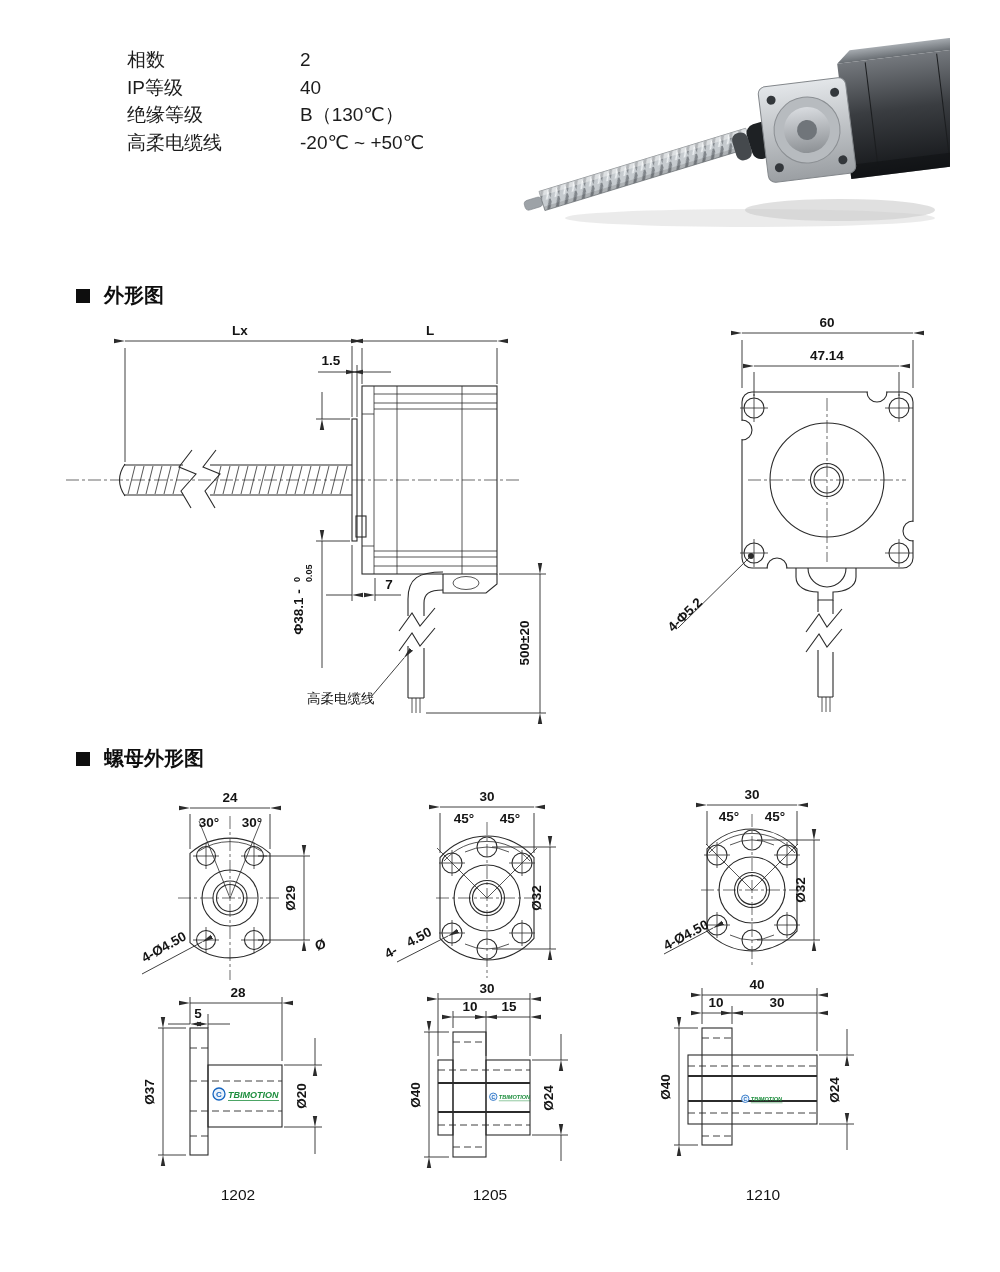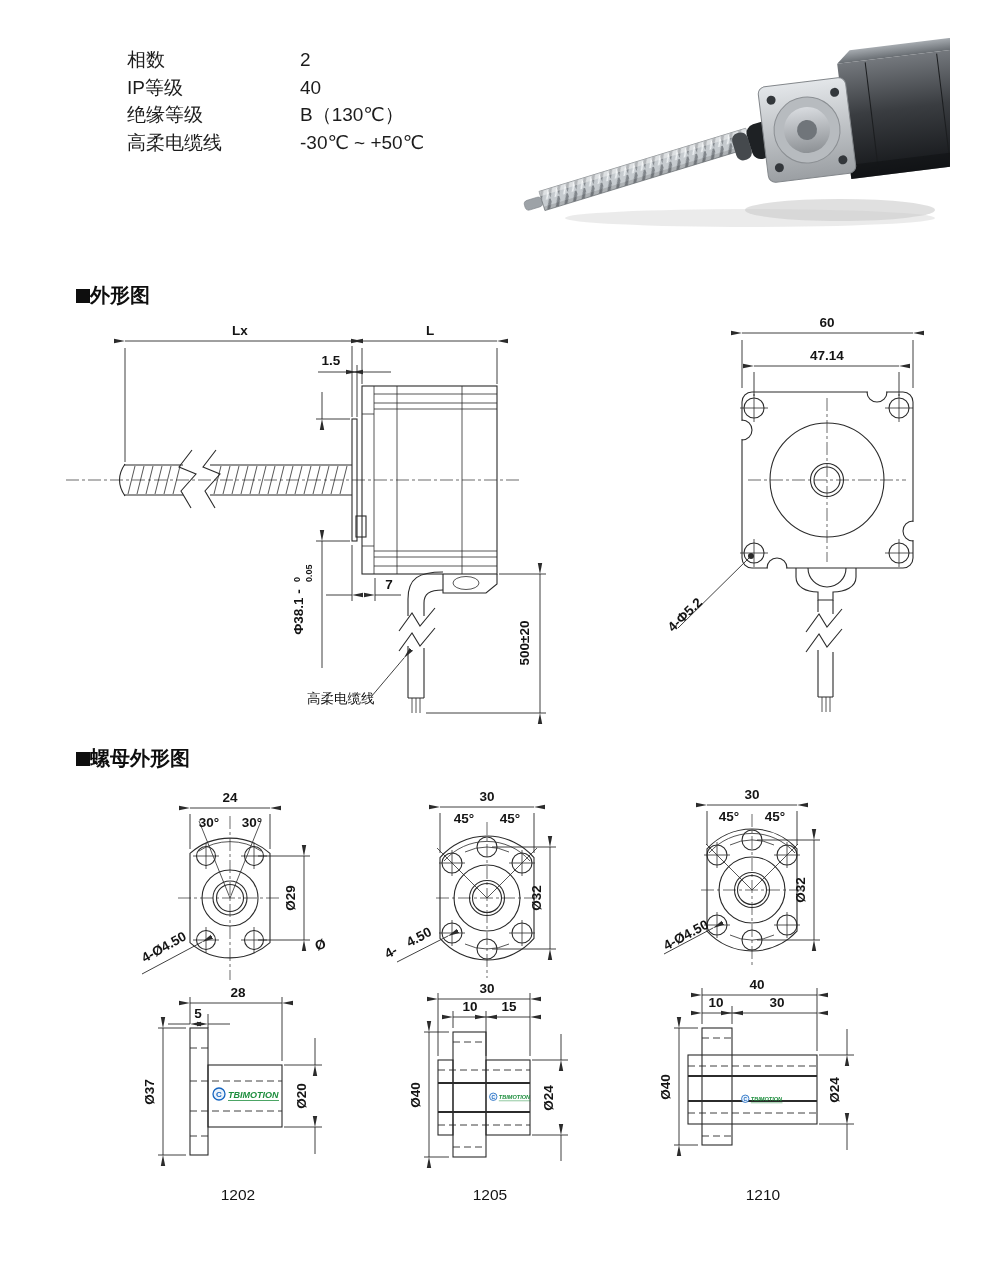--- a/index.html
+++ b/index.html
@@ -2,21 +2,21 @@
 <html><head>
 <meta charset="utf-8">
 <style>
   html,body{margin:0;padding:0;}
   body{width:1000px;height:1272px;background:#ffffff;position:relative;
        font-family:"Liberation Sans","DejaVu Sans",sans-serif;color:#1a1a1a;}
   .specs{position:absolute;left:105px;top:46px;margin-left:22px;}
   .spec-row{display:flex;font-size:19px;line-height:27.5px;color:#1c1c1c;}
   .spec-label{width:173px;}
   .spec-value{white-space:pre;}
-  .heading{position:absolute;display:flex;align-items:center;
+  .heading{position:absolute;display:flex;align-items:center;gap:14px;
            font-size:20px;font-weight:bold;color:#0e0e0e;}
   .heading .sq{width:14px;height:14px;background:#0e0e0e;flex:0 0 auto;}
   #h-outline{left:76px;top:282px;}
   #h-nut{left:76px;top:745px;}
   .drawing{position:absolute;left:0;}
   
   .ln{stroke:#2b2b2b;stroke-width:1.1;fill:none;}
   .ln2{stroke:#2b2b2b;stroke-width:0.8;fill:none;}
   .thick{stroke:#2b2b2b;stroke-width:2;fill:none;}
   .cl{stroke:#2b2b2b;stroke-width:0.7;fill:none;stroke-dasharray:13 3 3 3;}
@@ -42,21 +42,21 @@
   <div class="spec-row">
     <div class="spec-label">IP等级</div>
     <div class="spec-value">40</div>
   </div>
   <div class="spec-row">
     <div class="spec-label">绝缘等级</div>
     <div class="spec-value">B（130℃）</div>
   </div>
   <div class="spec-row">
     <div class="spec-label">高柔电缆线</div>
-    <div class="spec-value">-30℃ ~ +50℃</div>
+    <div class="spec-value">-20℃ ~ +50℃</div>
   </div>
 </div>
 
 <svg class="drawing" style="left:520px;top:38px;" width="430" height="200" viewBox="0 0 430 200">
   <defs>
     <linearGradient id="pgBody" x1="0" y1="0" x2="0" y2="1">
       <stop offset="0" stop-color="#74787d"></stop>
         <stop offset="0.45" stop-color="#3a3d41"></stop>
         <stop offset="1" stop-color="#141619"></stop>
     </linearGradient>

